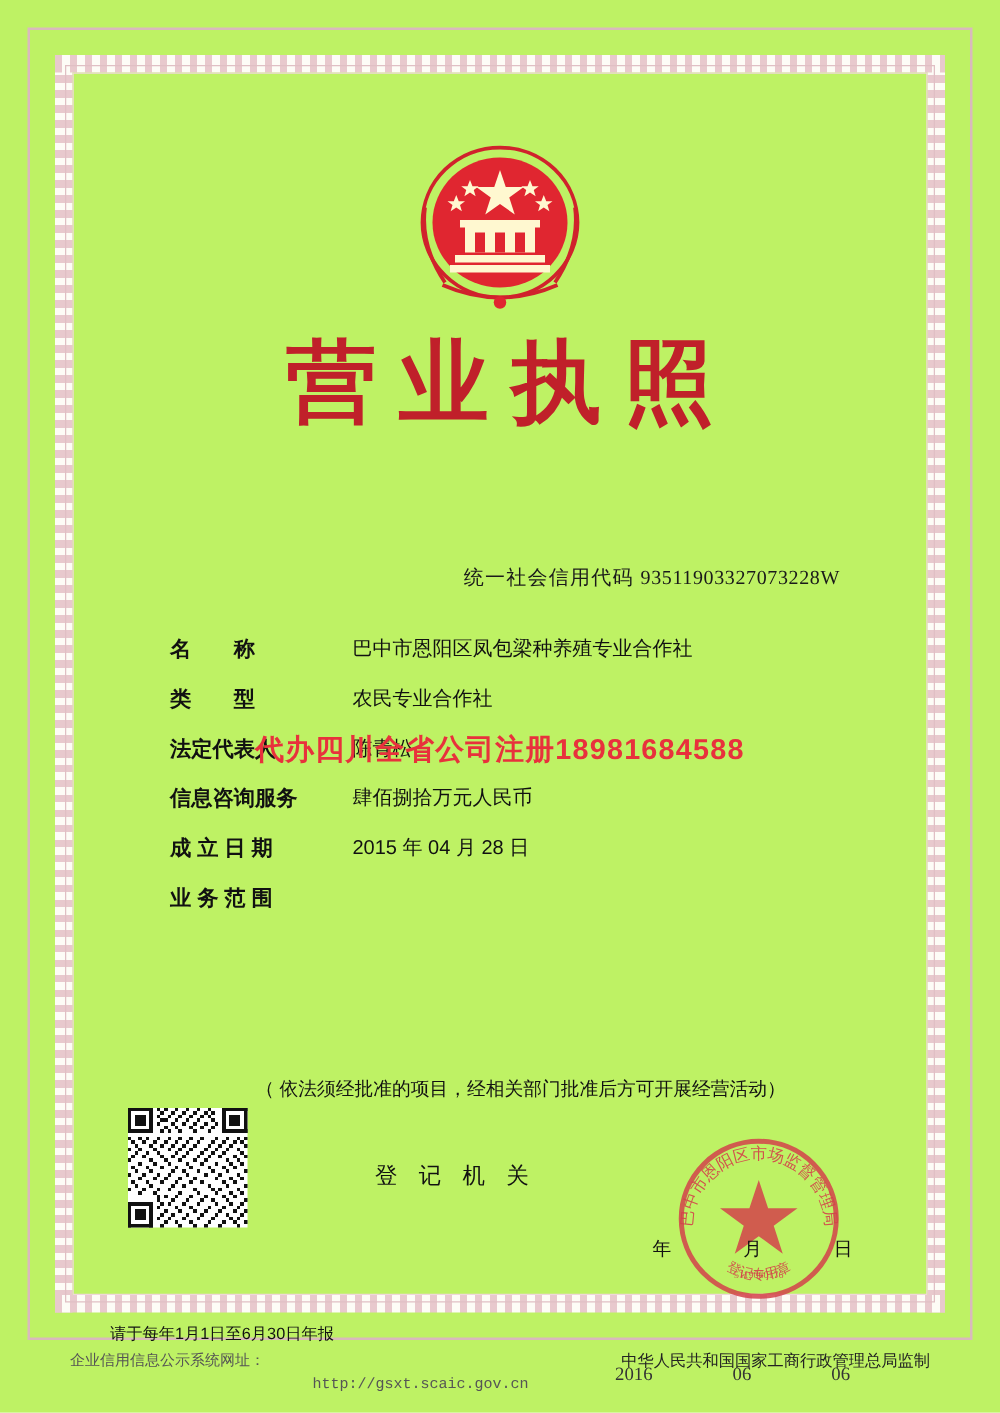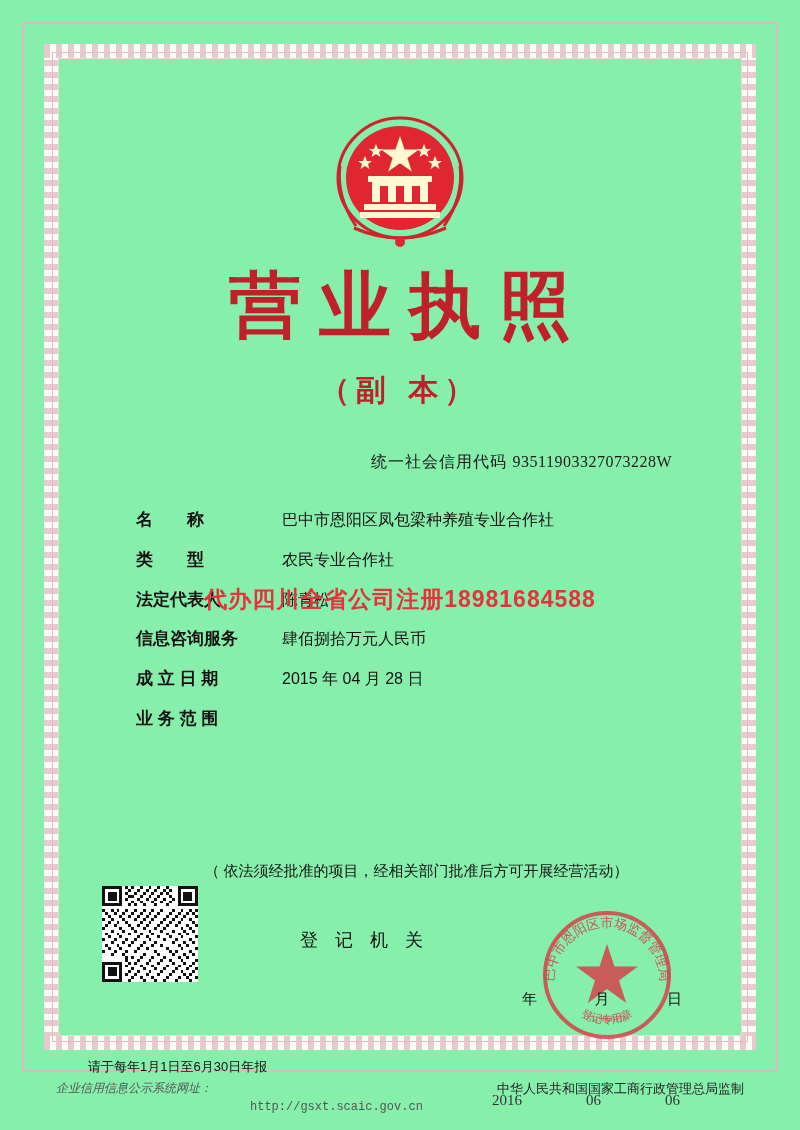--- a/index.html
+++ b/index.html
@@ -5,21 +5,21 @@
   html,body{margin:0;padding:0;}
   body{
     width:800px;height:1130px;
     background:#ffffff;
     font-family:"Liberation Sans","DejaVu Sans",sans-serif;
     overflow:hidden;
     position:relative;
   }
   .page{
     position:absolute;inset:0;
-    background:#86efac;
+    background:#bef264;
   }
   
   .frame-outer{
     position:absolute;
     left:22px;top:22px;right:22px;bottom:58px;
     border:2px solid #d9b9bd;
   }
   .frame-band{
     position:absolute;
     left:30px;top:30px;right:30px;bottom:66px;
@@ -124,21 +124,21 @@
     width:96px;height:96px;
   }
 
   .annual{
     position:absolute;left:88px;top:1058px;
     font-size:13px;color:#111;
   }
 
   .footer-left{
     position:absolute;left:56px;top:1080px;
-    font-size:12px;color:#555;font-style:italic;
+    font-size:12px;color:#555;
   }
   .footer-url{
     position:absolute;left:250px;top:1100px;
     font-size:12px;color:#555;
     font-family:"Liberation Mono","DejaVu Sans Mono",monospace;
   }
   .footer-right{
     position:absolute;right:56px;top:1080px;
     font-size:13px;color:#222;
   }
@@ -183,21 +183,20 @@
       <rect x="40" y="106" width="80" height="6" fill="#fff8d0"></rect>
 
       <path d="M20 60 Q16 90 36 120" stroke="#d0222c" stroke-width="3" fill="none"></path>
       <path d="M140 60 Q144 90 124 120" stroke="#d0222c" stroke-width="3" fill="none"></path>
       <path d="M34 122 Q80 142 126 122" stroke="#d0222c" stroke-width="3" fill="none"></path>
       <circle cx="80" cy="136" r="5" fill="#e02630"></circle>
     </g>
   </svg>
 
   <div class="title">营业执照</div>
-  <div class="subtitle">（副 本）</div>
 
   <div class="credit-code">
     <span>统一社会信用代码</span>
     <span class="code">93511903327073228W</span>
   </div>
 
   <div class="fields">
 
     <div class="row">
       <div class="label">名　　称</div>

